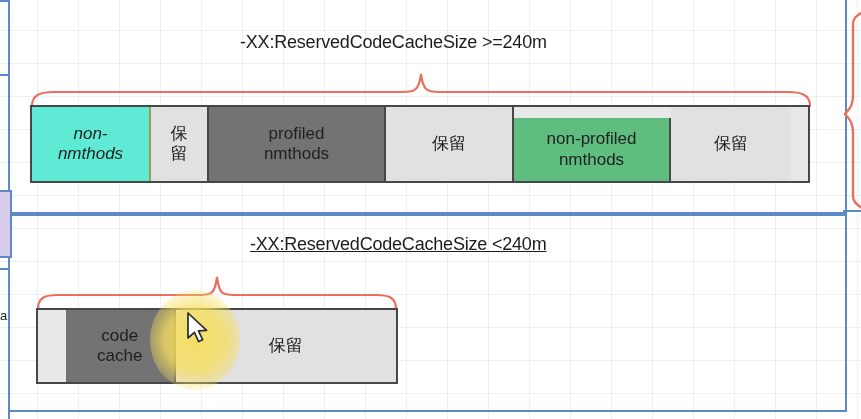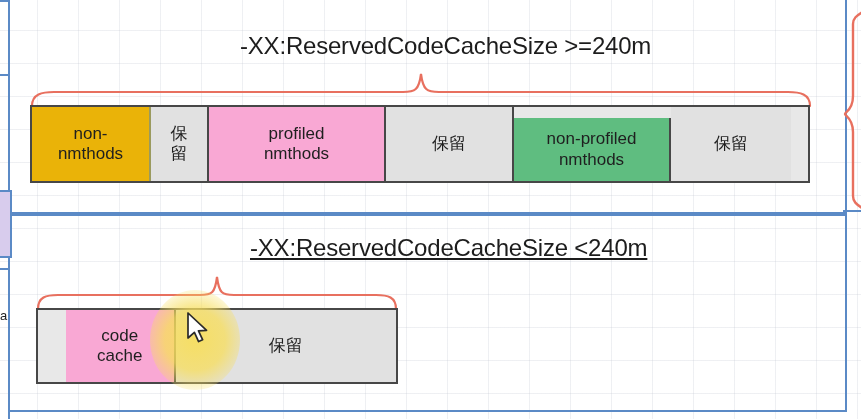--- a/index.html
+++ b/index.html
@@ -59,21 +59,21 @@
   
   .brace {
     position: absolute;
     overflow: visible;
   }
   .brace svg { display: block; }
 
   
   .row-label {
     position: absolute;
-    font-size: 24px;
+    font-size: 18px;
     color: #1d1d1d;
     letter-spacing: -0.2px;
     white-space: nowrap;
   }
 
   
   .bar {
     position: absolute;
     display: flex;
     box-sizing: border-box;
@@ -89,23 +89,23 @@
     font-size: 17px;
     line-height: 1.18;
     color: #1f1f1f;
     text-align: center;
     border-right: 2px solid #474747;
     overflow: hidden;
   }
   .seg:last-child { border-right: none; }
   .seg .l2 { display: block; }
 
-  .seg-yellow  { background: #eab308; border-right-color: #9a9a5e; }
+  .seg-yellow  { background: #5eead4; border-right-color: #9a9a5e; font-style: italic; }
   .seg-gray    { background: #e1e1e1; }
-  .seg-lgreen  { background: #f9a8d4; align-items: center; }
+  .seg-lgreen  { background: #737373; align-items: center; }
   .seg-dgreen  { background: #5fbd80; }
 
   
   .click-glow {
     position: absolute;
     border-radius: 50%;
     background: radial-gradient(circle, rgba(247,222,94,0.95) 0%, rgba(247,222,94,0.78) 45%, rgba(247,222,94,0.25) 72%, rgba(247,222,94,0) 100%);
     pointer-events: none;
   }
   .cursor { position: absolute; pointer-events: none; }

